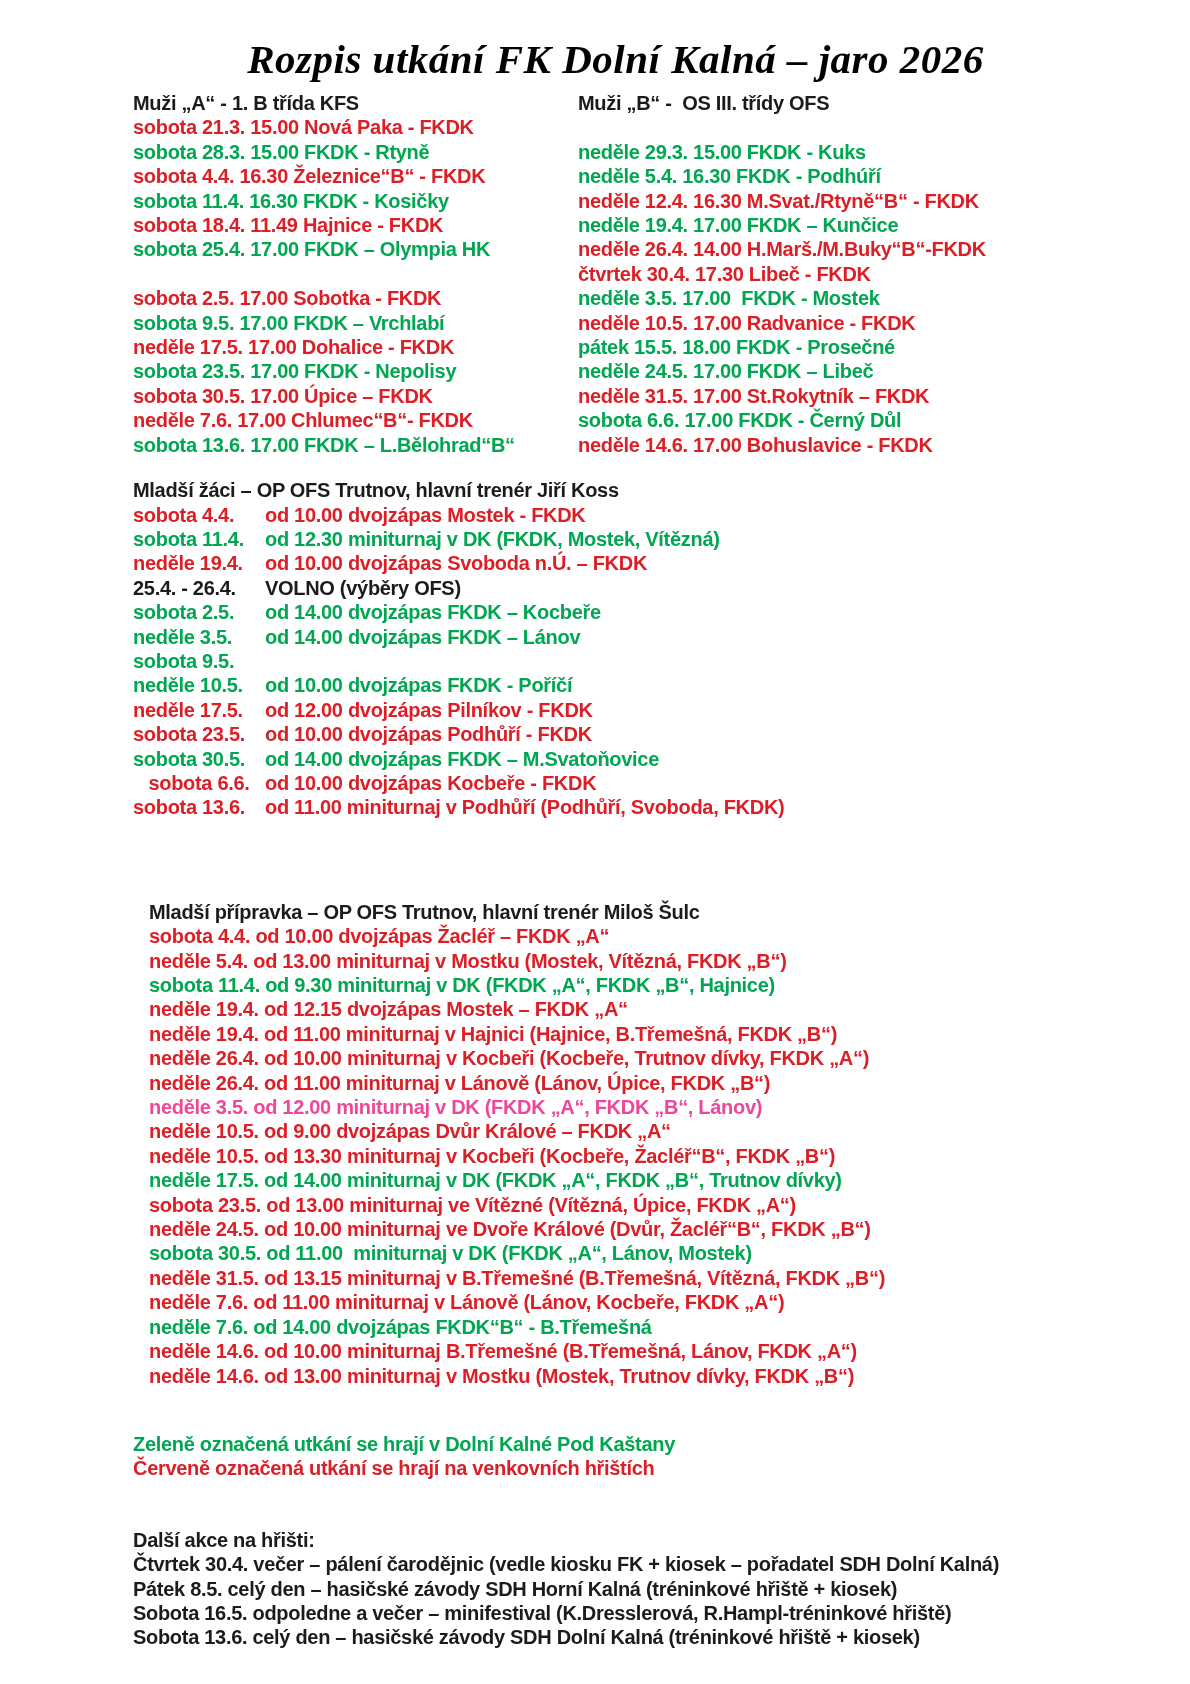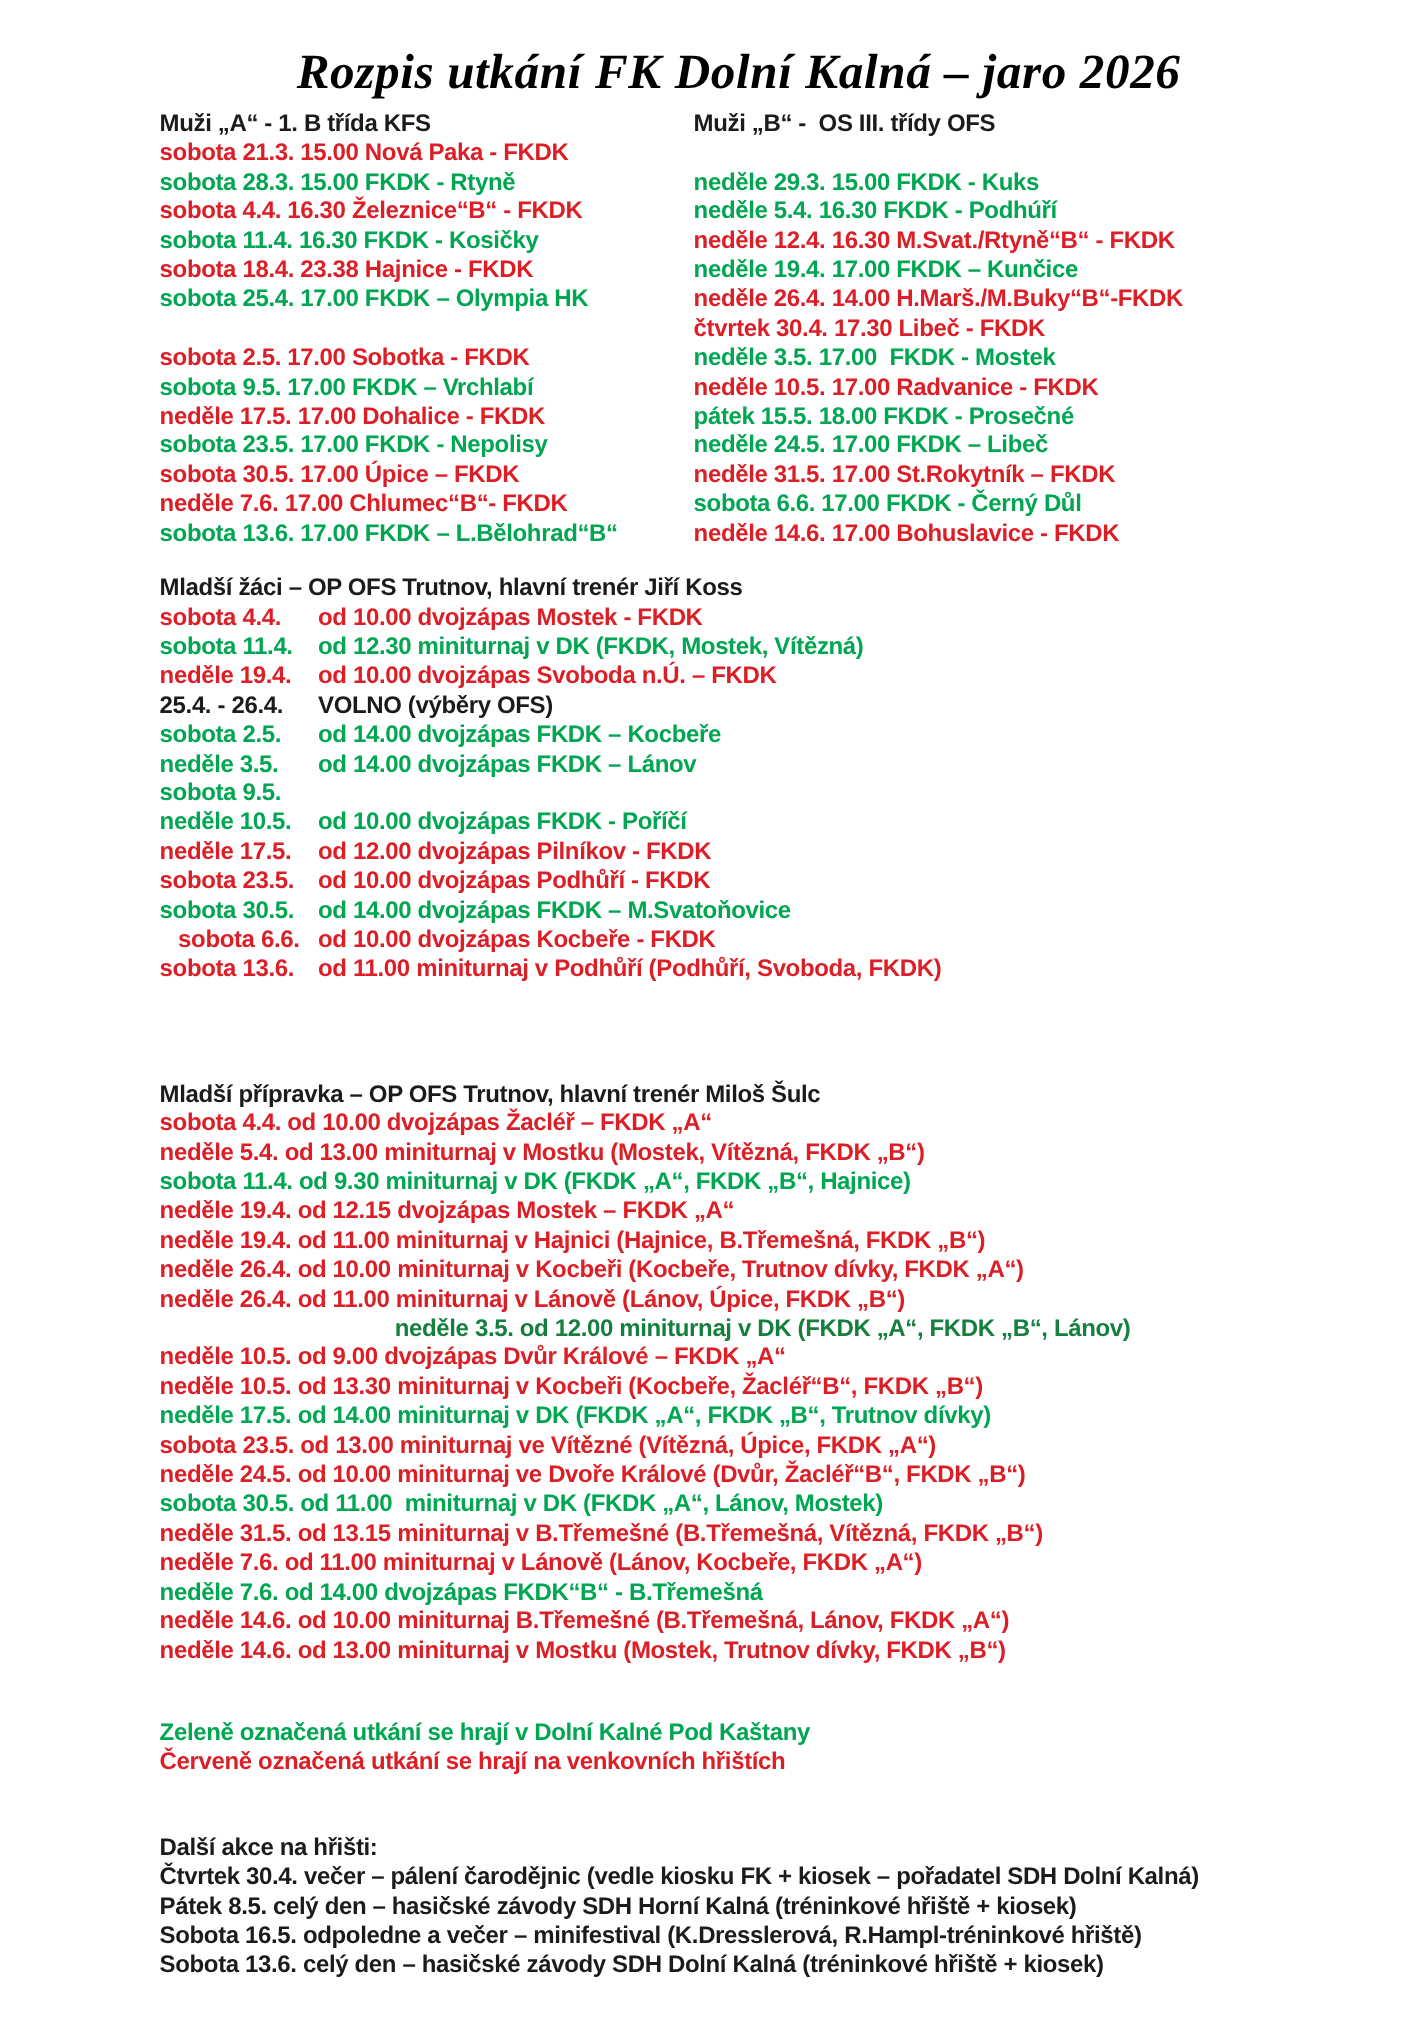--- a/index.html
+++ b/index.html
@@ -30,40 +30,40 @@
     white-space:pre-wrap;
     letter-spacing:-0.3px;
   }
   .hdr { color:#1b1b1b; }
   .cols { display:flex; margin-top:6px; }
   .col-a { flex:0 0 445px; width:445px; }
   .col-b { flex:1; }
   .section-zaci { margin-top:21px; }
   .zrow { display:flex; }
   .zdate { flex:0 0 132px; width:132px; }
-  .section-prep { margin-top:80px; }
+  .section-prep { margin-top:80px;margin-left:16px; }
   .section-notes { margin-top:44px; }
   .section-events { margin-top:47px; }
 </style>
 </head>
 <body>
 
 <div class="page">
 
   <div class="title">Rozpis utkání FK Dolní Kalná – jaro 2026</div>
 
   <div class="cols">
     <div class="col-a">
       <div class="hdr">Muži „A“ - 1. B třída KFS</div>
       <div>
           <div class="row" style="color: rgb(220, 31, 38);">sobota 21.3. 15.00 Nová Paka - FKDK</div>
           <div class="row" style="color: rgb(0, 166, 81);">sobota 28.3. 15.00 FKDK - Rtyně</div>
           <div class="row" style="color: rgb(220, 31, 38);">sobota 4.4. 16.30 Železnice“B“ - FKDK</div>
           <div class="row" style="color: rgb(0, 166, 81);">sobota 11.4. 16.30 FKDK - Kosičky</div>
-          <div class="row" style="color: rgb(220, 31, 38);">sobota 18.4. 23.38 Hajnice - FKDK</div>
+          <div class="row" style="color: rgb(220, 31, 38);">sobota 18.4. 11.49 Hajnice - FKDK</div>
           <div class="row" style="color: rgb(0, 166, 81);">sobota 25.4. 17.00 FKDK – Olympia HK</div>
           <div class="row" style="color: rgb(27, 27, 27);">&nbsp;</div>
           <div class="row" style="color: rgb(220, 31, 38);">sobota 2.5. 17.00 Sobotka - FKDK</div>
           <div class="row" style="color: rgb(0, 166, 81);">sobota 9.5. 17.00 FKDK – Vrchlabí</div>
           <div class="row" style="color: rgb(220, 31, 38);">neděle 17.5. 17.00 Dohalice - FKDK</div>
           <div class="row" style="color: rgb(0, 166, 81);">sobota 23.5. 17.00 FKDK - Nepolisy</div>
           <div class="row" style="color: rgb(220, 31, 38);">sobota 30.5. 17.00 Úpice – FKDK</div>
           <div class="row" style="color: rgb(220, 31, 38);">neděle 7.6. 17.00 Chlumec“B“- FKDK</div>
           <div class="row" style="color: rgb(0, 166, 81);">sobota 13.6. 17.00 FKDK – L.Bělohrad“B“</div>
         </div>
@@ -111,21 +111,21 @@
   <div class="section-prep">
     <div class="hdr">Mladší přípravka – OP OFS Trutnov, hlavní trenér Miloš Šulc</div>
     <div>
         <div class="row" style="color: rgb(220, 31, 38);">sobota 4.4. od 10.00 dvojzápas Žacléř – FKDK „A“</div>
         <div class="row" style="color: rgb(220, 31, 38);">neděle 5.4. od 13.00 miniturnaj v Mostku (Mostek, Vítězná, FKDK „B“)</div>
         <div class="row" style="color: rgb(0, 166, 81);">sobota 11.4. od 9.30 miniturnaj v DK (FKDK „A“, FKDK „B“, Hajnice)</div>
         <div class="row" style="color: rgb(220, 31, 38);">neděle 19.4. od 12.15 dvojzápas Mostek – FKDK „A“</div>
         <div class="row" style="color: rgb(220, 31, 38);">neděle 19.4. od 11.00 miniturnaj v Hajnici (Hajnice, B.Třemešná, FKDK „B“)</div>
         <div class="row" style="color: rgb(220, 31, 38);">neděle 26.4. od 10.00 miniturnaj v Kocbeři (Kocbeře, Trutnov dívky, FKDK „A“)</div>
         <div class="row" style="color: rgb(220, 31, 38);">neděle 26.4. od 11.00 miniturnaj v Lánově (Lánov, Úpice, FKDK „B“)</div>
-        <div class="row" style="color: #15803d; text-align: center;">neděle 3.5. od 12.00 miniturnaj v DK (FKDK „A“, FKDK „B“, Lánov)</div>
+        <div class="row" style="color: #ec4899;">neděle 3.5. od 12.00 miniturnaj v DK (FKDK „A“, FKDK „B“, Lánov)</div>
         <div class="row" style="color: rgb(220, 31, 38);">neděle 10.5. od 9.00 dvojzápas Dvůr Králové – FKDK „A“</div>
         <div class="row" style="color: rgb(220, 31, 38);">neděle 10.5. od 13.30 miniturnaj v Kocbeři (Kocbeře, Žacléř“B“, FKDK „B“)</div>
         <div class="row" style="color: rgb(0, 166, 81);">neděle 17.5. od 14.00 miniturnaj v DK (FKDK „A“, FKDK „B“, Trutnov dívky)</div>
         <div class="row" style="color: rgb(220, 31, 38);">sobota 23.5. od 13.00 miniturnaj ve Vítězné (Vítězná, Úpice, FKDK „A“)</div>
         <div class="row" style="color: rgb(220, 31, 38);">neděle 24.5. od 10.00 miniturnaj ve Dvoře Králové (Dvůr, Žacléř“B“, FKDK „B“)</div>
         <div class="row" style="color: rgb(0, 166, 81);">sobota 30.5. od 11.00  miniturnaj v DK (FKDK „A“, Lánov, Mostek)</div>
         <div class="row" style="color: rgb(220, 31, 38);">neděle 31.5. od 13.15 miniturnaj v B.Třemešné (B.Třemešná, Vítězná, FKDK „B“)</div>
         <div class="row" style="color: rgb(220, 31, 38);">neděle 7.6. od 11.00 miniturnaj v Lánově (Lánov, Kocbeře, FKDK „A“)</div>
         <div class="row" style="color: rgb(0, 166, 81);">neděle 7.6. od 14.00 dvojzápas FKDK“B“ - B.Třemešná</div>
         <div class="row" style="color: rgb(220, 31, 38);">neděle 14.6. od 10.00 miniturnaj B.Třemešné (B.Třemešná, Lánov, FKDK „A“)</div>

